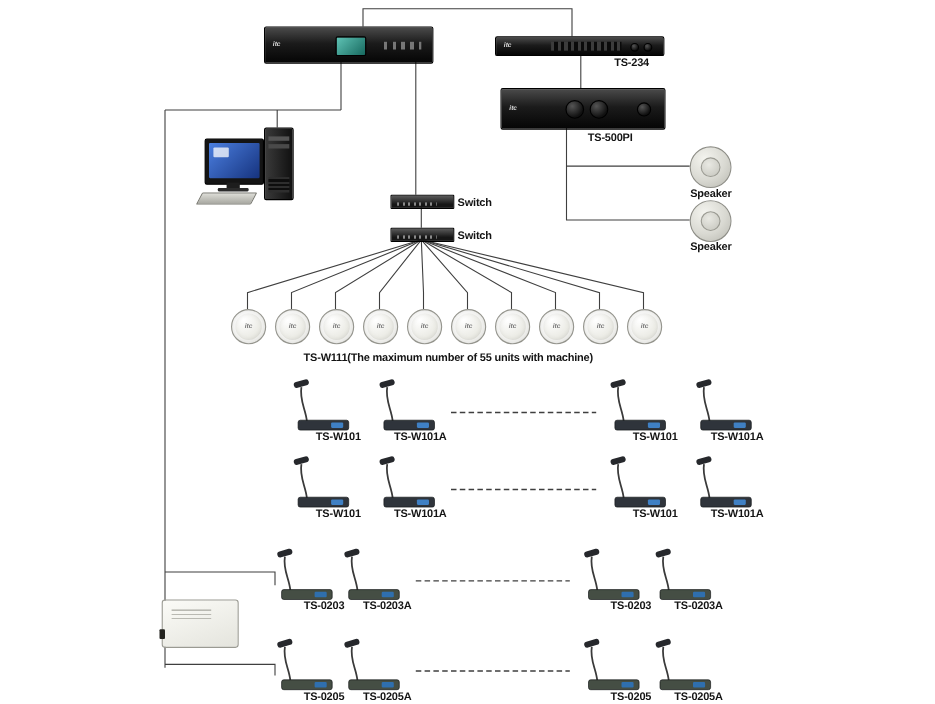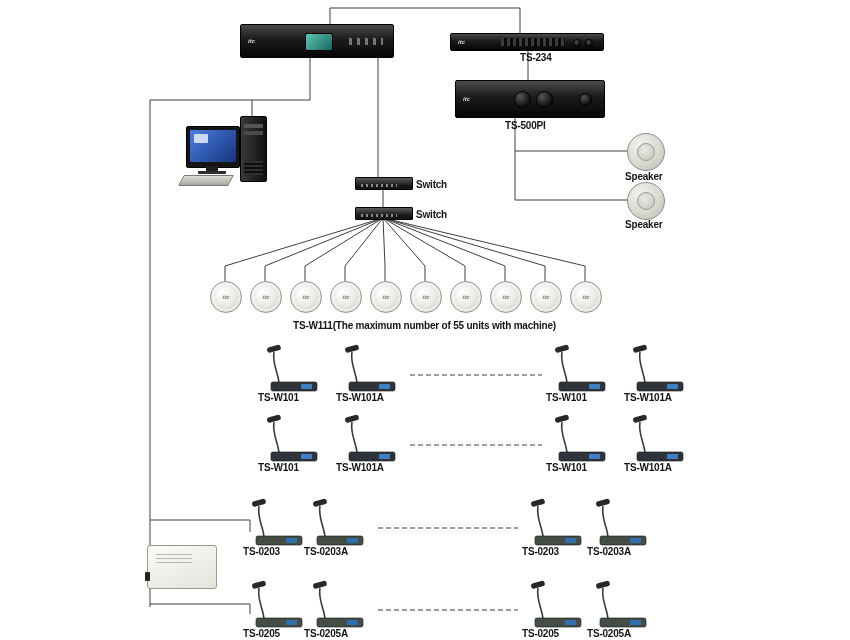--- a/index.html
+++ b/index.html
@@ -3,21 +3,21 @@
 <meta charset="utf-8">
 <style>
   html,body{margin:0;padding:0;background:#ffffff}
   .stage{position:relative;width:850px;height:640px;background:#fff;font-family:"Liberation Sans",sans-serif;color:#141414;overflow:hidden}
 
   .wires{position:absolute;left:0;top:0;width:850px;height:640px}
   .wires path{fill:none;stroke:#3f3f3f;stroke-width:1}
   .wires path.dash{stroke-dasharray:5 3;stroke-width:1.2}
 
   .lbl{position:absolute;font-size:10px;font-weight:bold;letter-spacing:-0.2px;white-space:nowrap}
-  .lbl.c{text-align:left}
+  .lbl.c{text-align:right}
 
   
   .rack{position:absolute;border:1px solid #000;border-radius:2px;background:linear-gradient(180deg,#4a4a4a,#1b1b1b 45%,#050505)}
   .rack .brand{position:absolute;left:7px;top:50%;transform:translateY(-50%);font-size:6px;font-weight:bold;font-style:italic;color:#ddd}
   .ctrl-screen{position:absolute;left:64px;top:8px;width:26px;height:16px;border:1px solid #000;border-radius:2px;background:linear-gradient(135deg,#5fc3b5,#17695f)}
   .ctrl-btns{position:absolute;right:10px;top:13px;width:34px;height:7px;background:repeating-linear-gradient(90deg,#777 0 3px,transparent 3px 8px)}
   .vents{position:absolute;left:50px;top:4px;width:64px;height:8px;background:repeating-linear-gradient(90deg,#3c3c3c 0 3px,#0a0a0a 3px 6px)}
   .knob{position:absolute;border-radius:50%;background:radial-gradient(circle at 35% 30%,#555,#111 70%);border:1px solid #000}
 
   
@@ -165,21 +165,21 @@
     </div>
   <div class="cunit" style="left:490px;top:281px">
       <span>itc</span>
     </div>
   <div class="cunit" style="left:530px;top:281px">
       <span>itc</span>
     </div>
   <div class="cunit" style="left:570px;top:281px">
       <span>itc</span>
     </div>
-  <div class="lbl" style="left:293px;top:320px">TS-W111(The maximum number of 55 units with machine)</div>
+  <div class="lbl" style="left:276px;top:320px">TS-W111(The maximum number of 55 units with machine)</div>
 
   <svg class="mic mic-w" style="left:258px;top:342px" width="70" height="52" viewBox="0 0 70 52">
       <use href="#mic-shape"></use>
     </svg>
   <svg class="mic mic-w" style="left:336px;top:342px" width="70" height="52" viewBox="0 0 70 52">
       <use href="#mic-shape"></use>
     </svg>
   <svg class="mic mic-w" style="left:546px;top:342px" width="70" height="52" viewBox="0 0 70 52">
       <use href="#mic-shape"></use>
     </svg>

